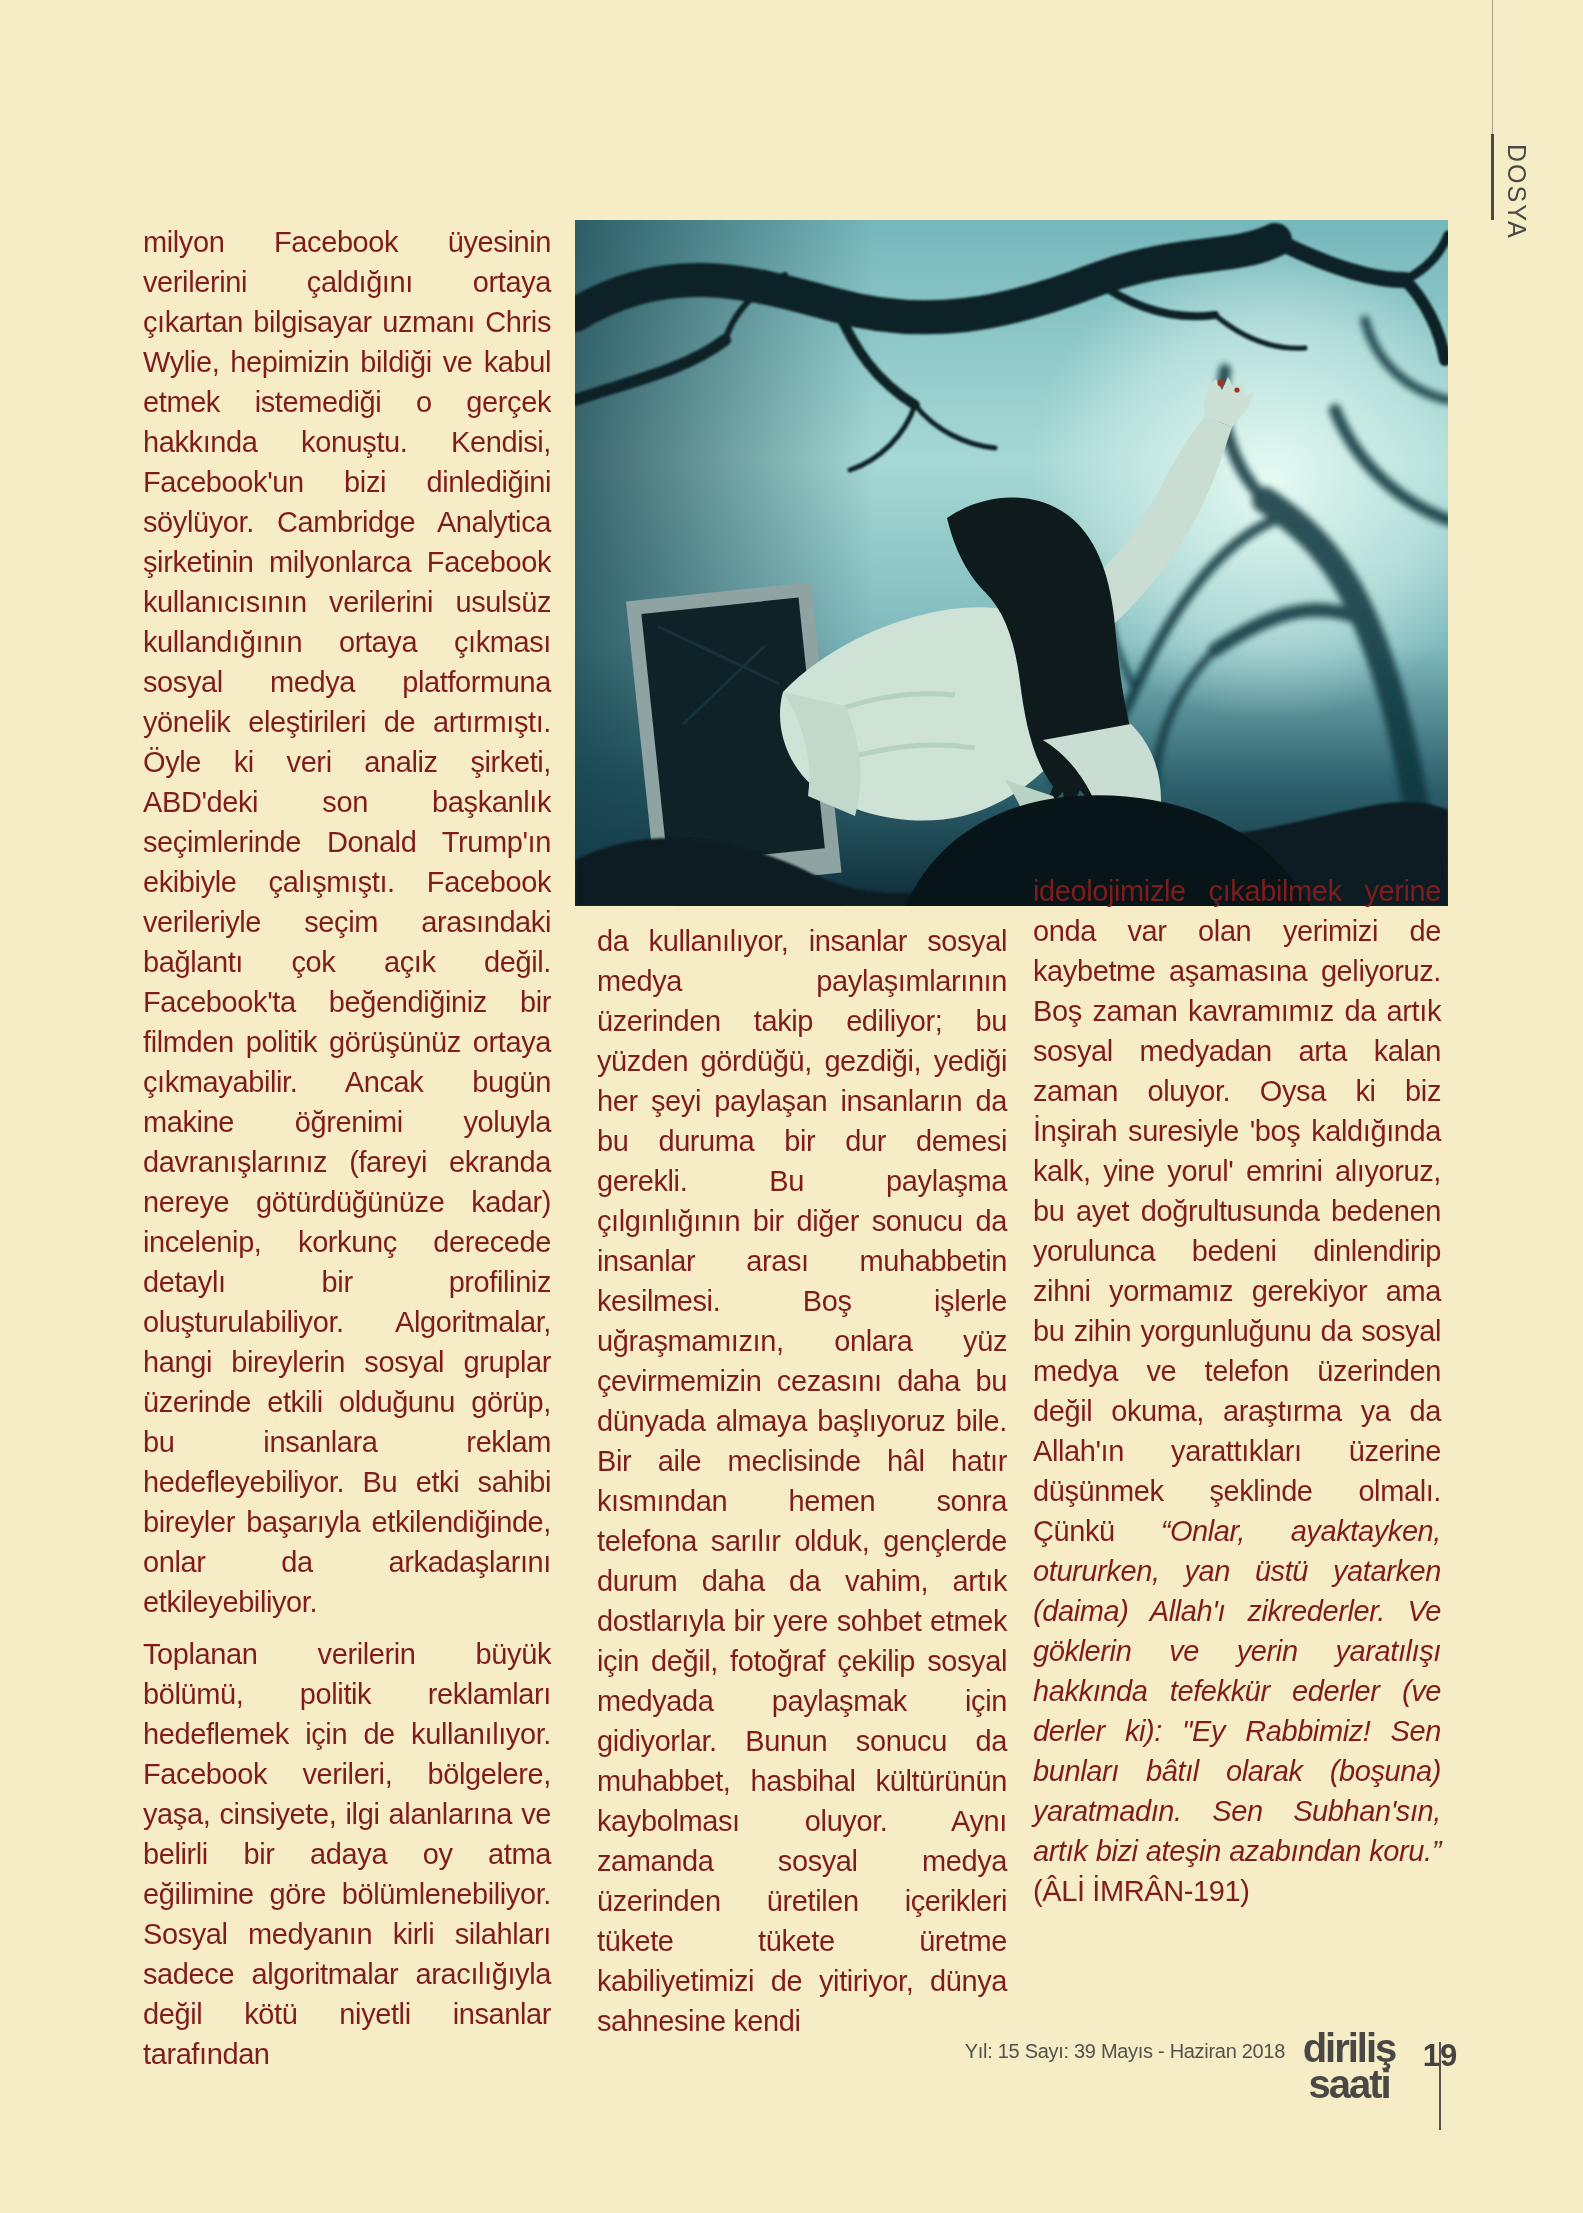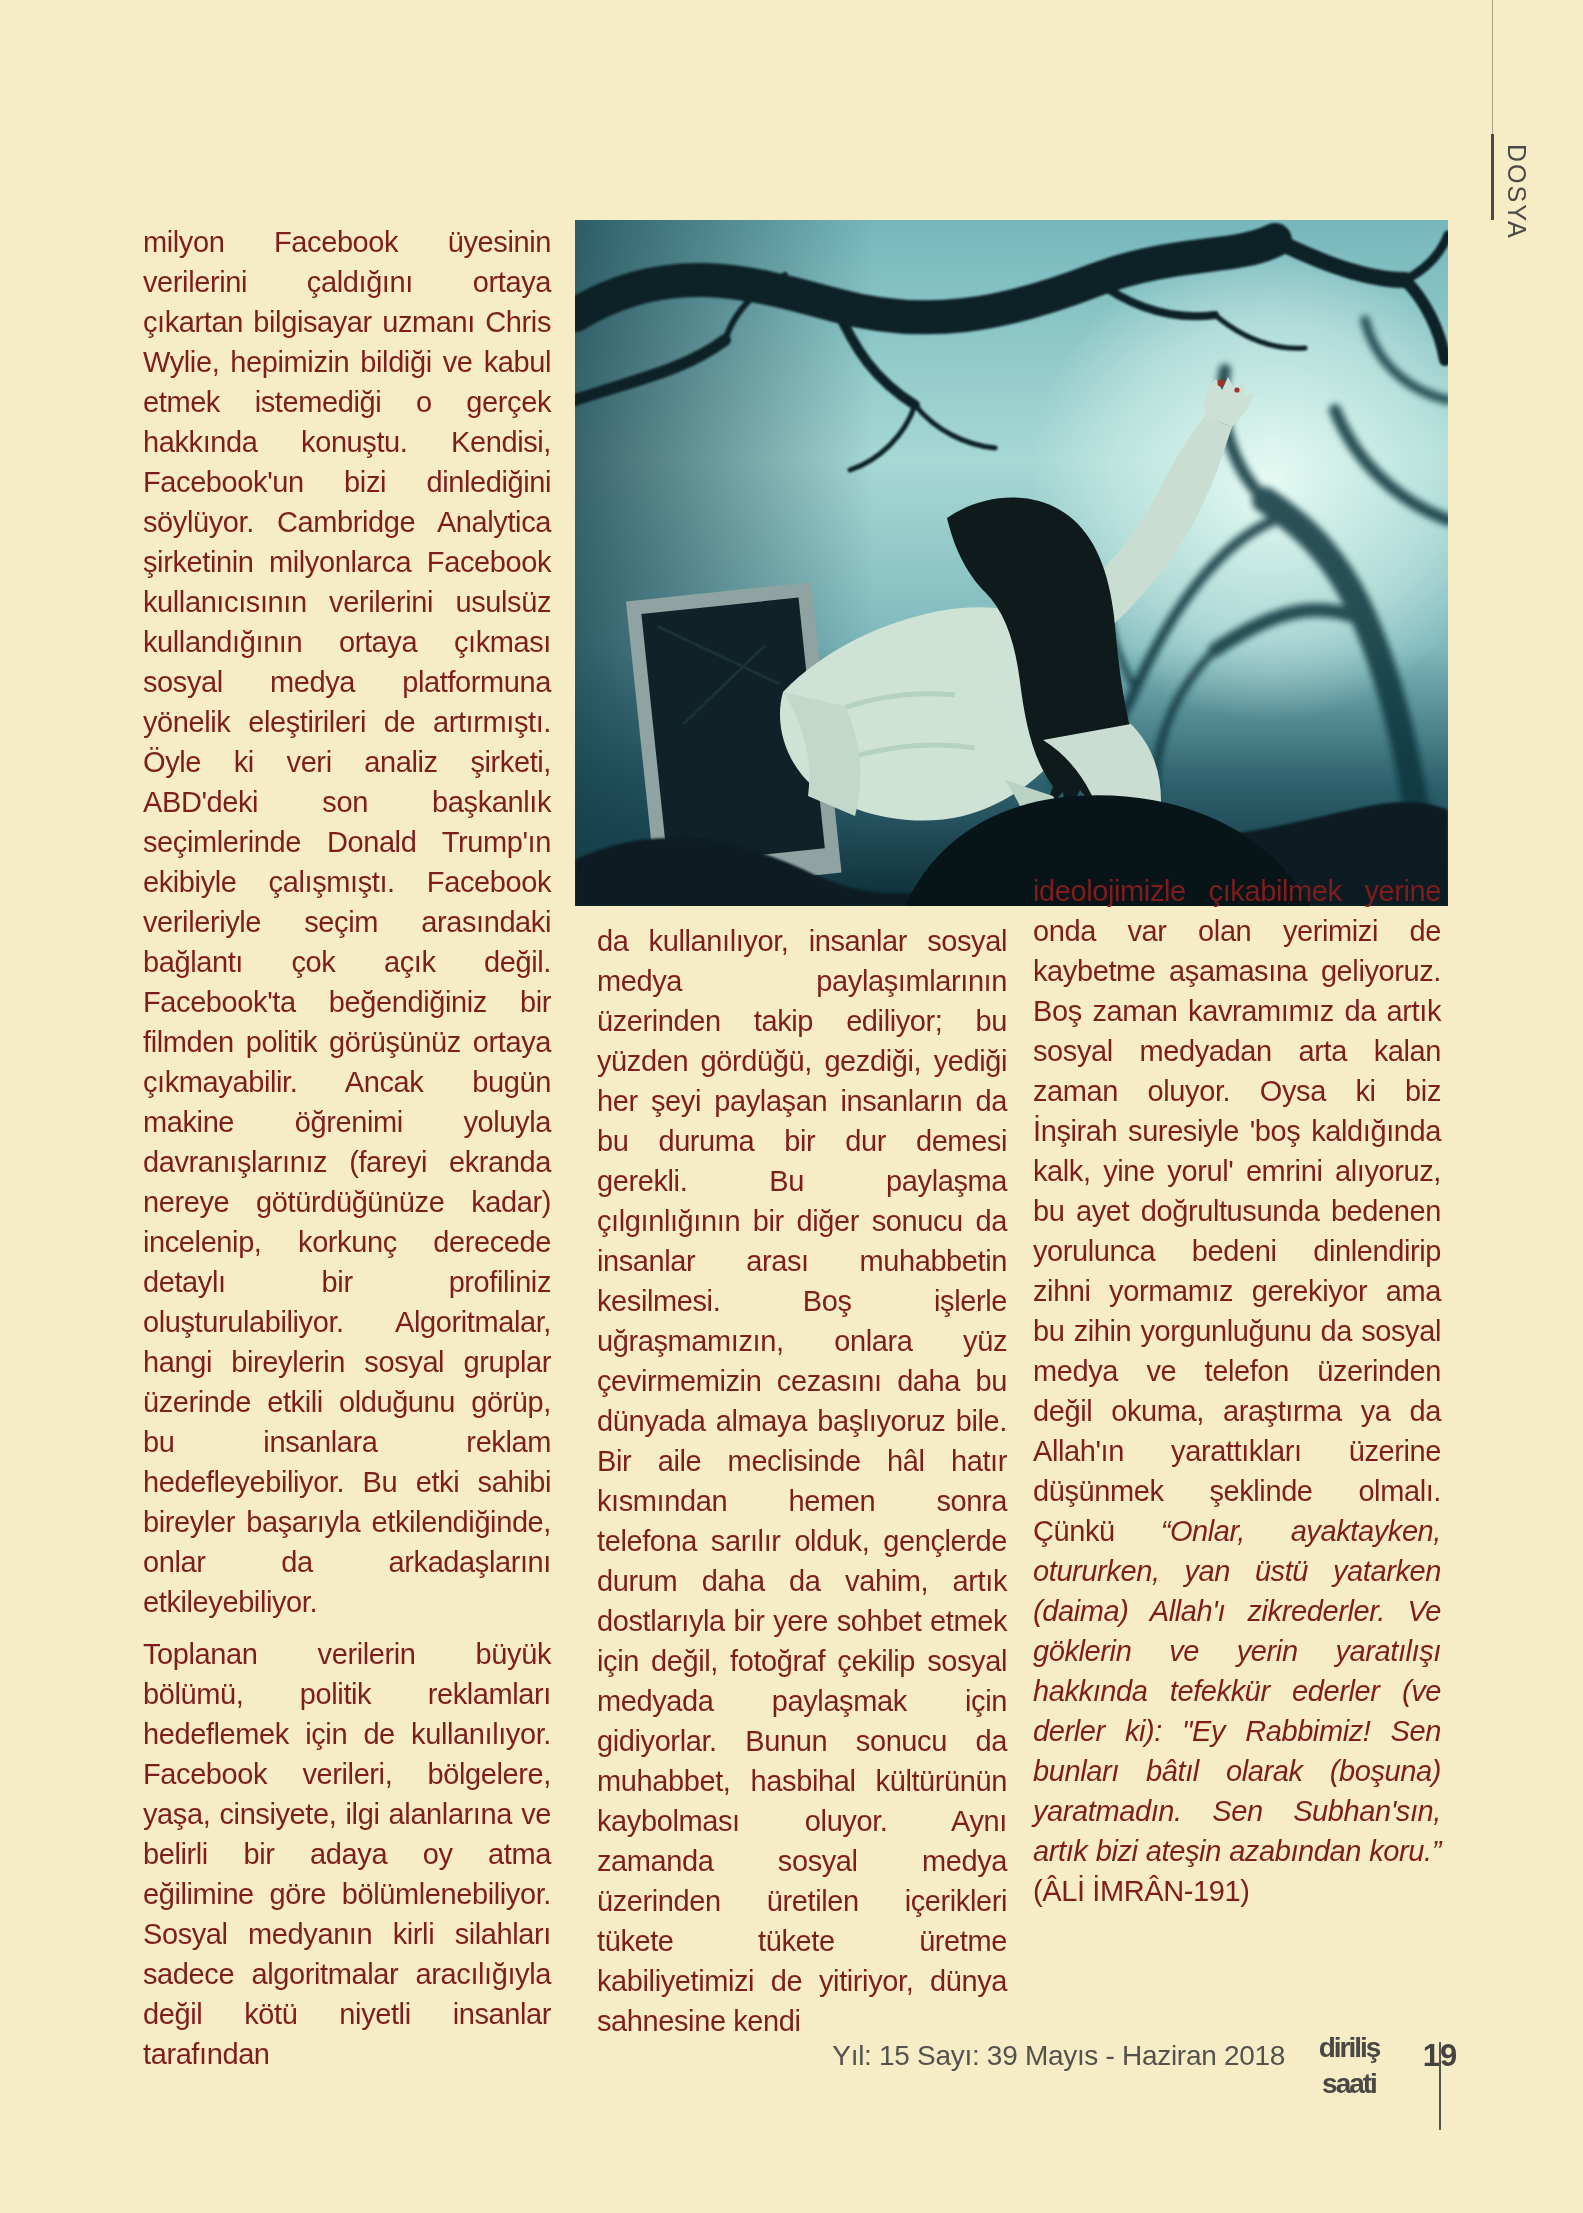--- a/index.html
+++ b/index.html
@@ -33,26 +33,26 @@
   }
   .col p{margin:0;}
   .col p + p{margin-top:12px;}
   .col-1{left:143px;}
   .col-2{left:597px;top:921px;width:410px;}
   .col-3{left:1033px;top:871px;}
   .col-3 em{font-style:italic;}
   
   .footer-issue{
     position:absolute;left:685px;top:2040px;width:600px;
-    text-align:right;font-size:28px;letter-spacing:-0.3px;color:#54524c;
+    text-align:right;font-size:20px;letter-spacing:-0.3px;color:#54524c;
   }
   .logo{
     position:absolute;left:1283px;top:2030px;width:132px;
     text-align:center;color:#4a4844;font-weight:bold;
-    font-size:28px;line-height:36px;letter-spacing:-2px;
+    font-size:40px;line-height:36px;letter-spacing:-2px;
   }
   .footer-divider{position:absolute;left:1439px;top:2042px;width:2px;height:88px;background:#56544e;}
   .page-number{
     position:absolute;left:1400px;top:2038px;width:80px;
     text-align:center;font-size:31px;font-weight:bold;color:#45433f;
   }
 </style>
 </head>
 <body>
 

